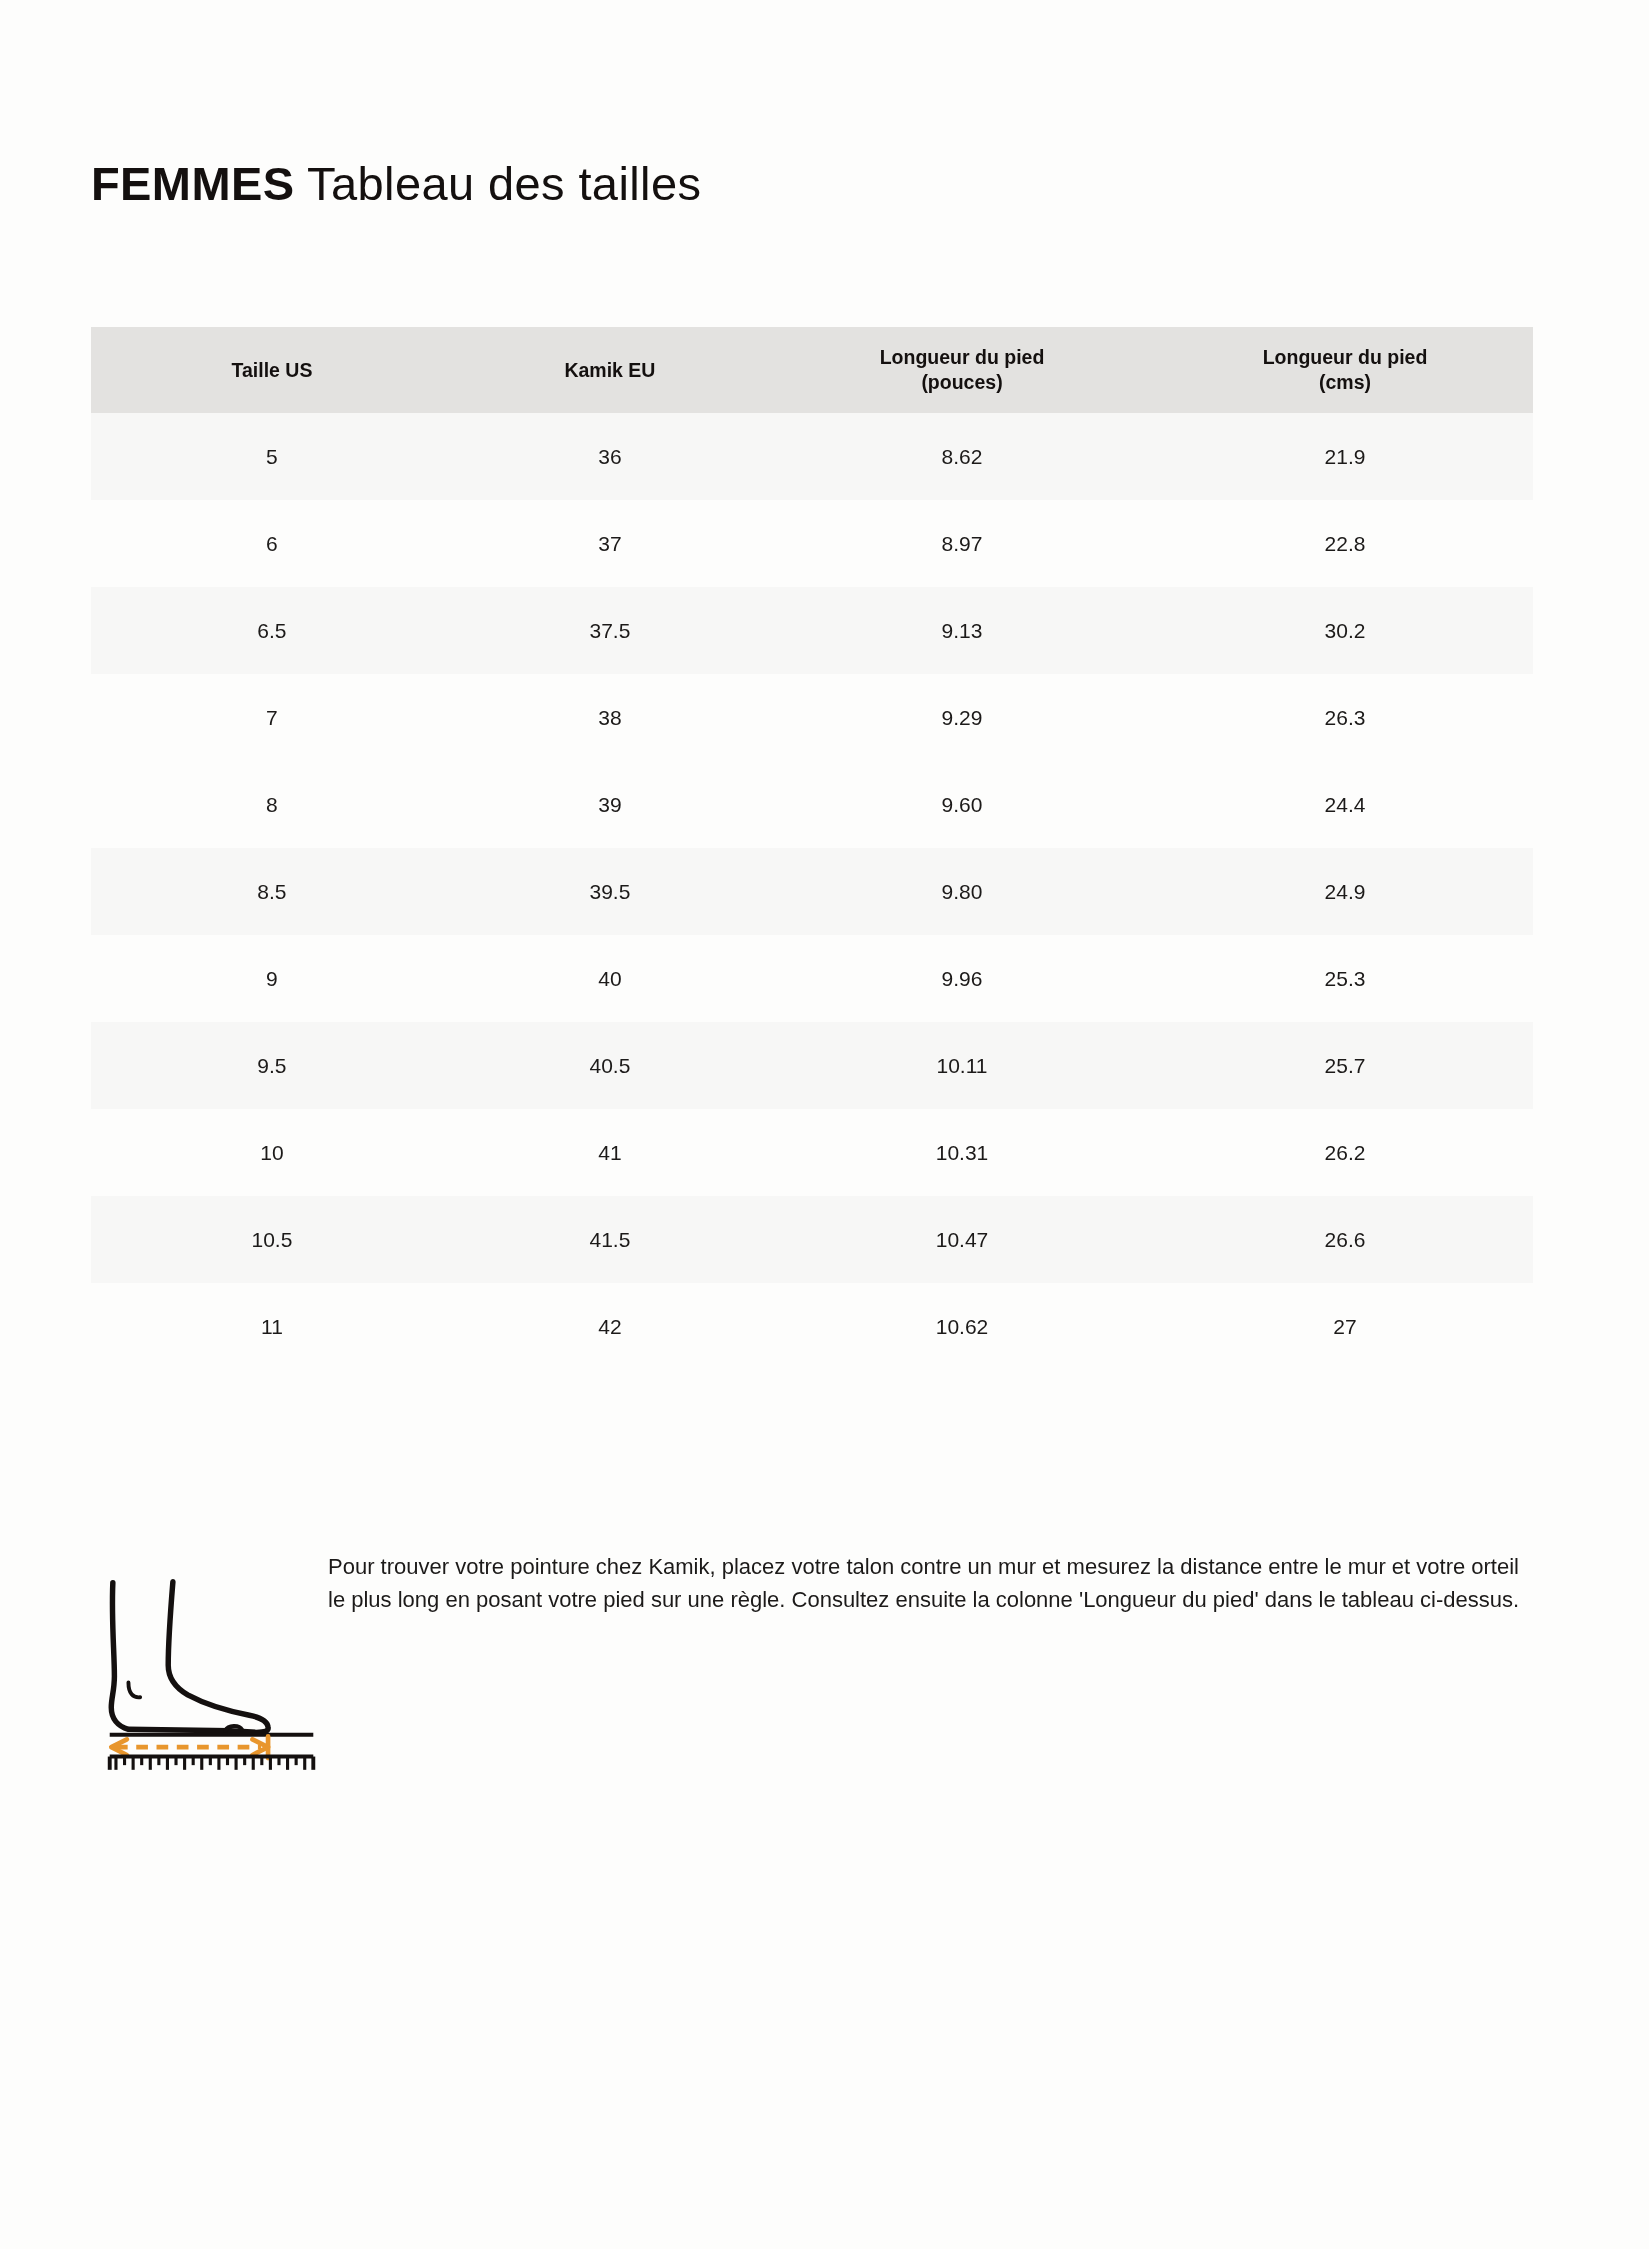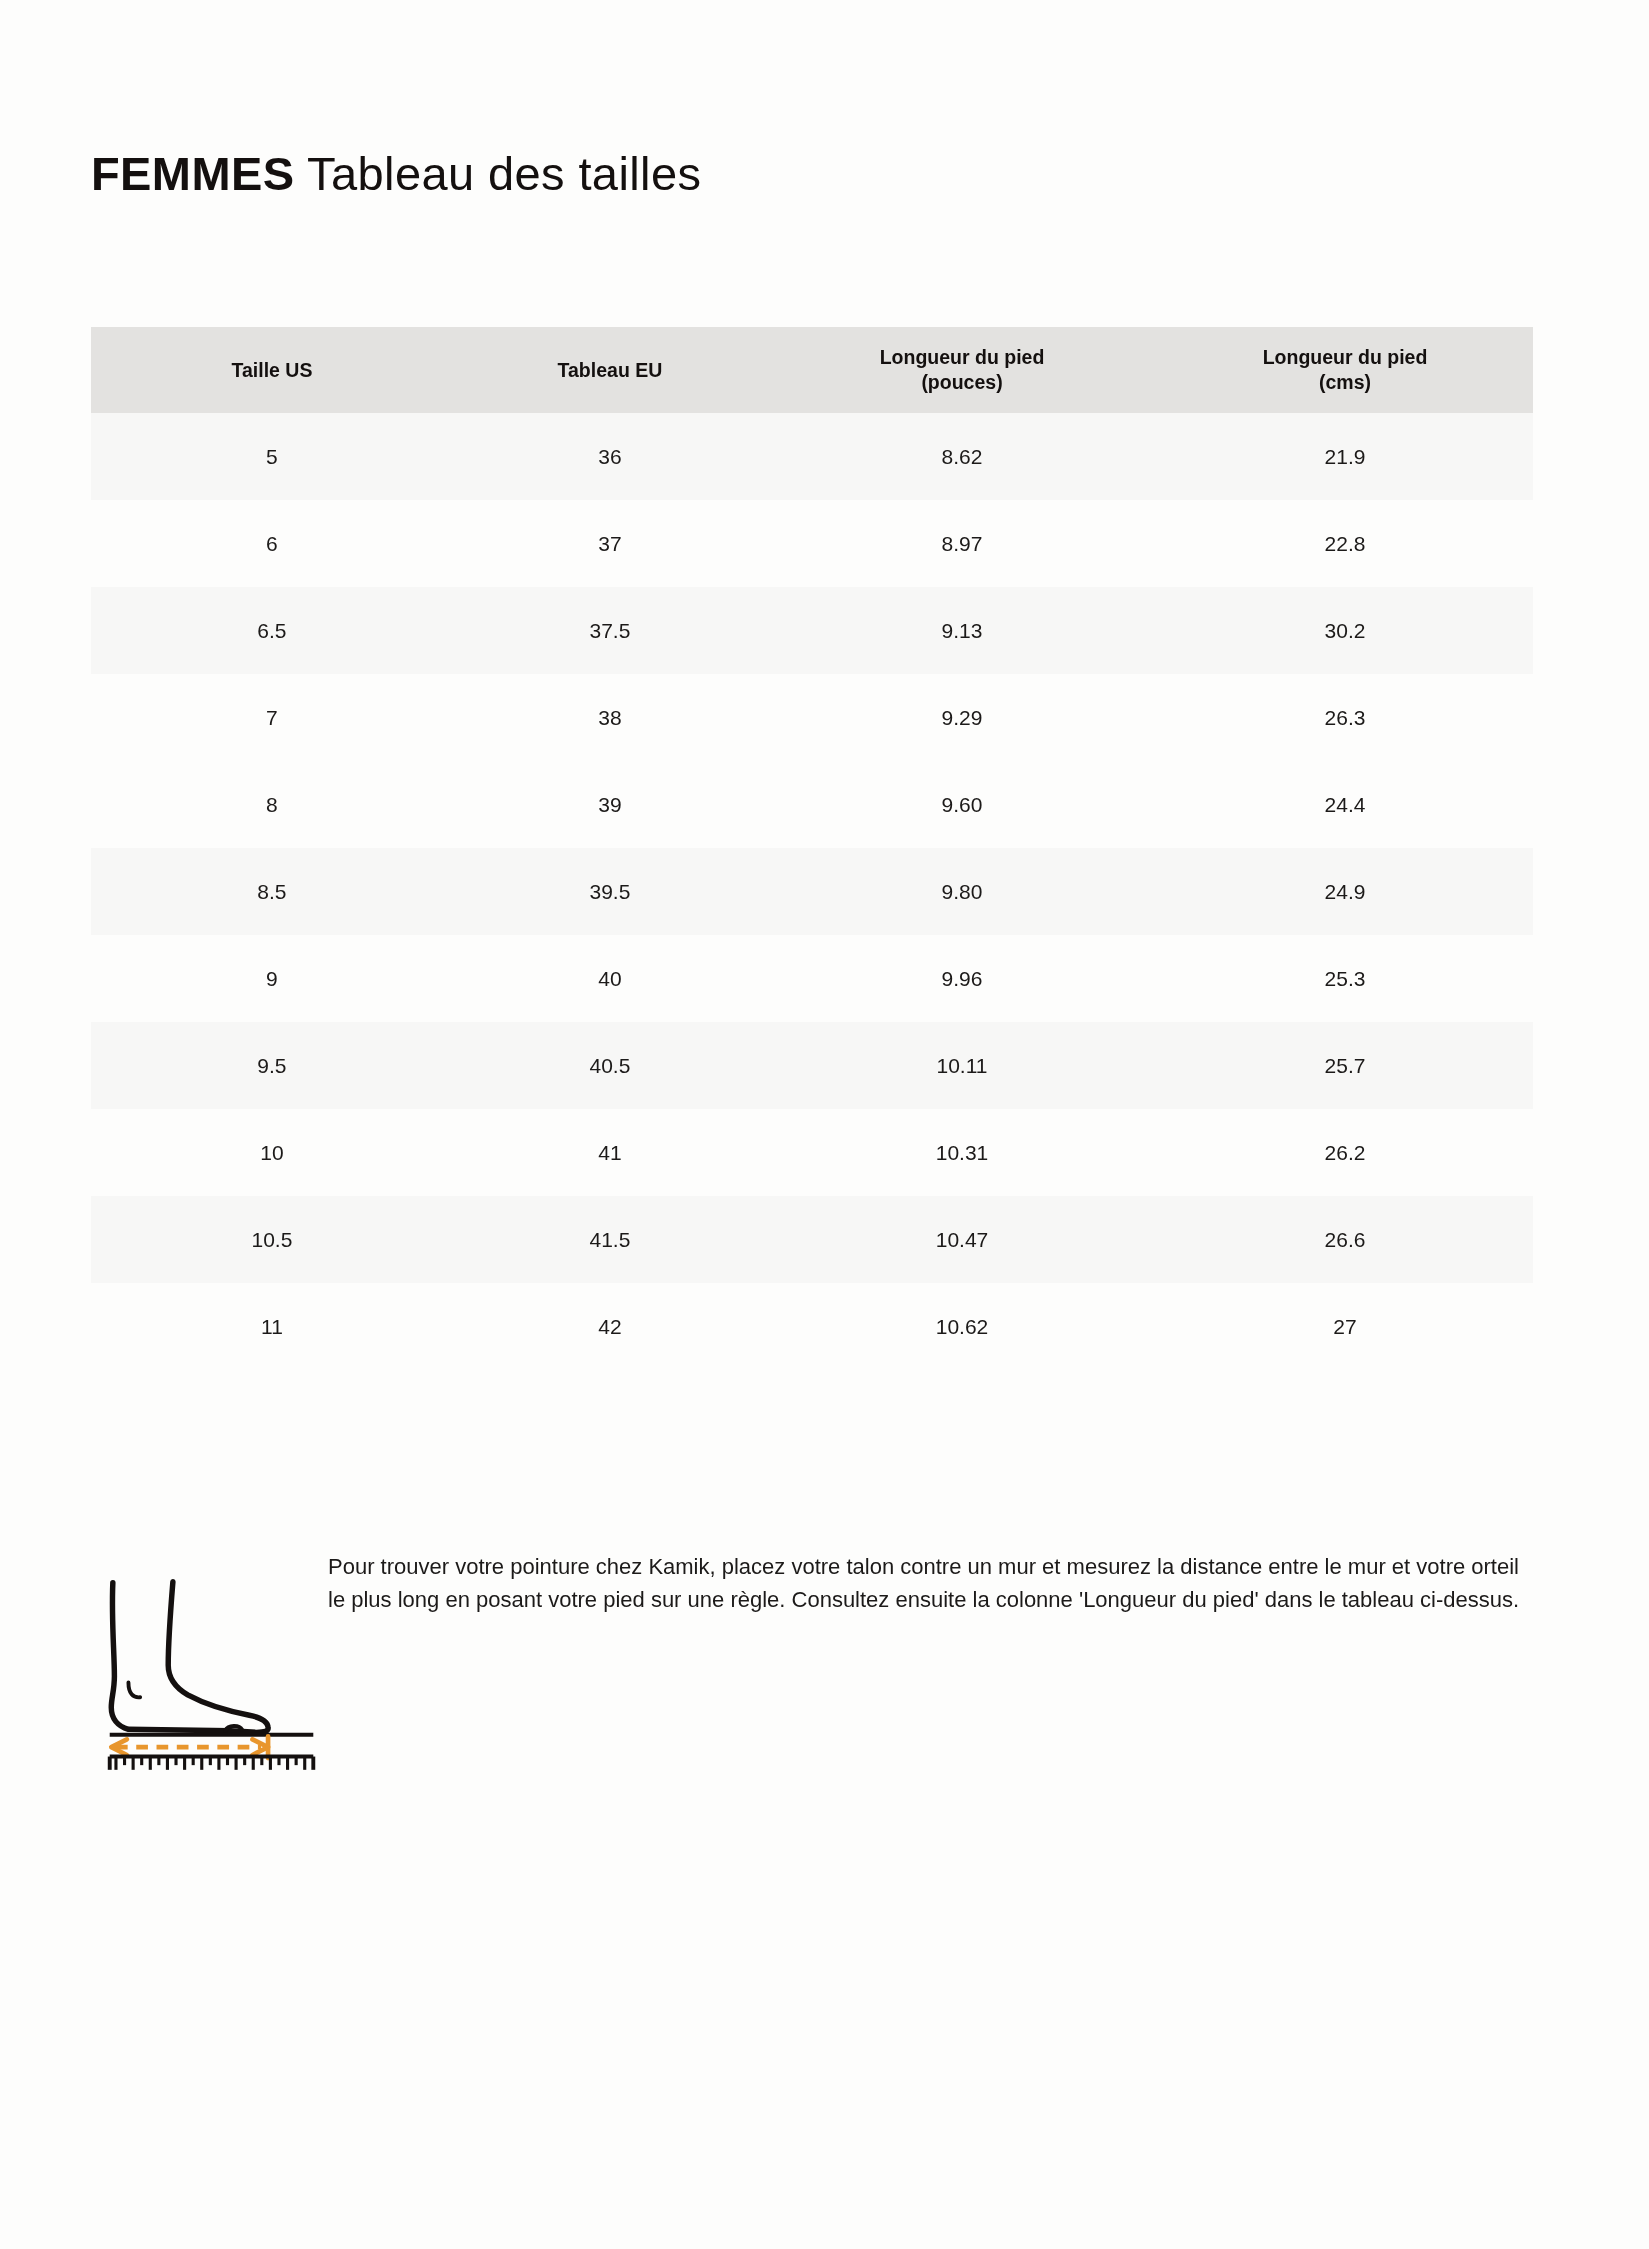--- a/index.html
+++ b/index.html
@@ -19,21 +19,21 @@
     position: relative;
     width: 1650px;
     height: 2250px;
     box-sizing: border-box;
   }
 
   
   .title-block {
     position: absolute;
     left: 91px;
-    top: 146px;
+    top: 156px;
     white-space: nowrap;
     text-align: center;
   }
   .title-bold {
     font-size: 47px;
     font-weight: 700;
     letter-spacing: 0.4px;
     color: #14100f;
   }
   .title-light {
@@ -125,21 +125,21 @@
 <div class="page">
 
   <div class="title-block">
     <span class="title-bold">FEMMES</span><span class="title-light"> Tableau des tailles</span>
   </div>
 
   <table class="size-table">
     <thead>
       <tr>
         <th class="col-us">Taille US</th>
-        <th class="col-eu">Tableau EU</th>
+        <th class="col-eu">Kamik EU</th>
         <th class="col-in">Longueur du pied<br>(pouces)</th>
         <th class="col-cm">Longueur du pied<br>(cms)</th>
       </tr>
     </thead>
     <tbody>
         <tr class="stripe">
           <td class="col-us">5</td>
           <td class="col-eu">36</td>
           <td class="col-in">8.62</td>
           <td class="col-cm">21.9</td>

